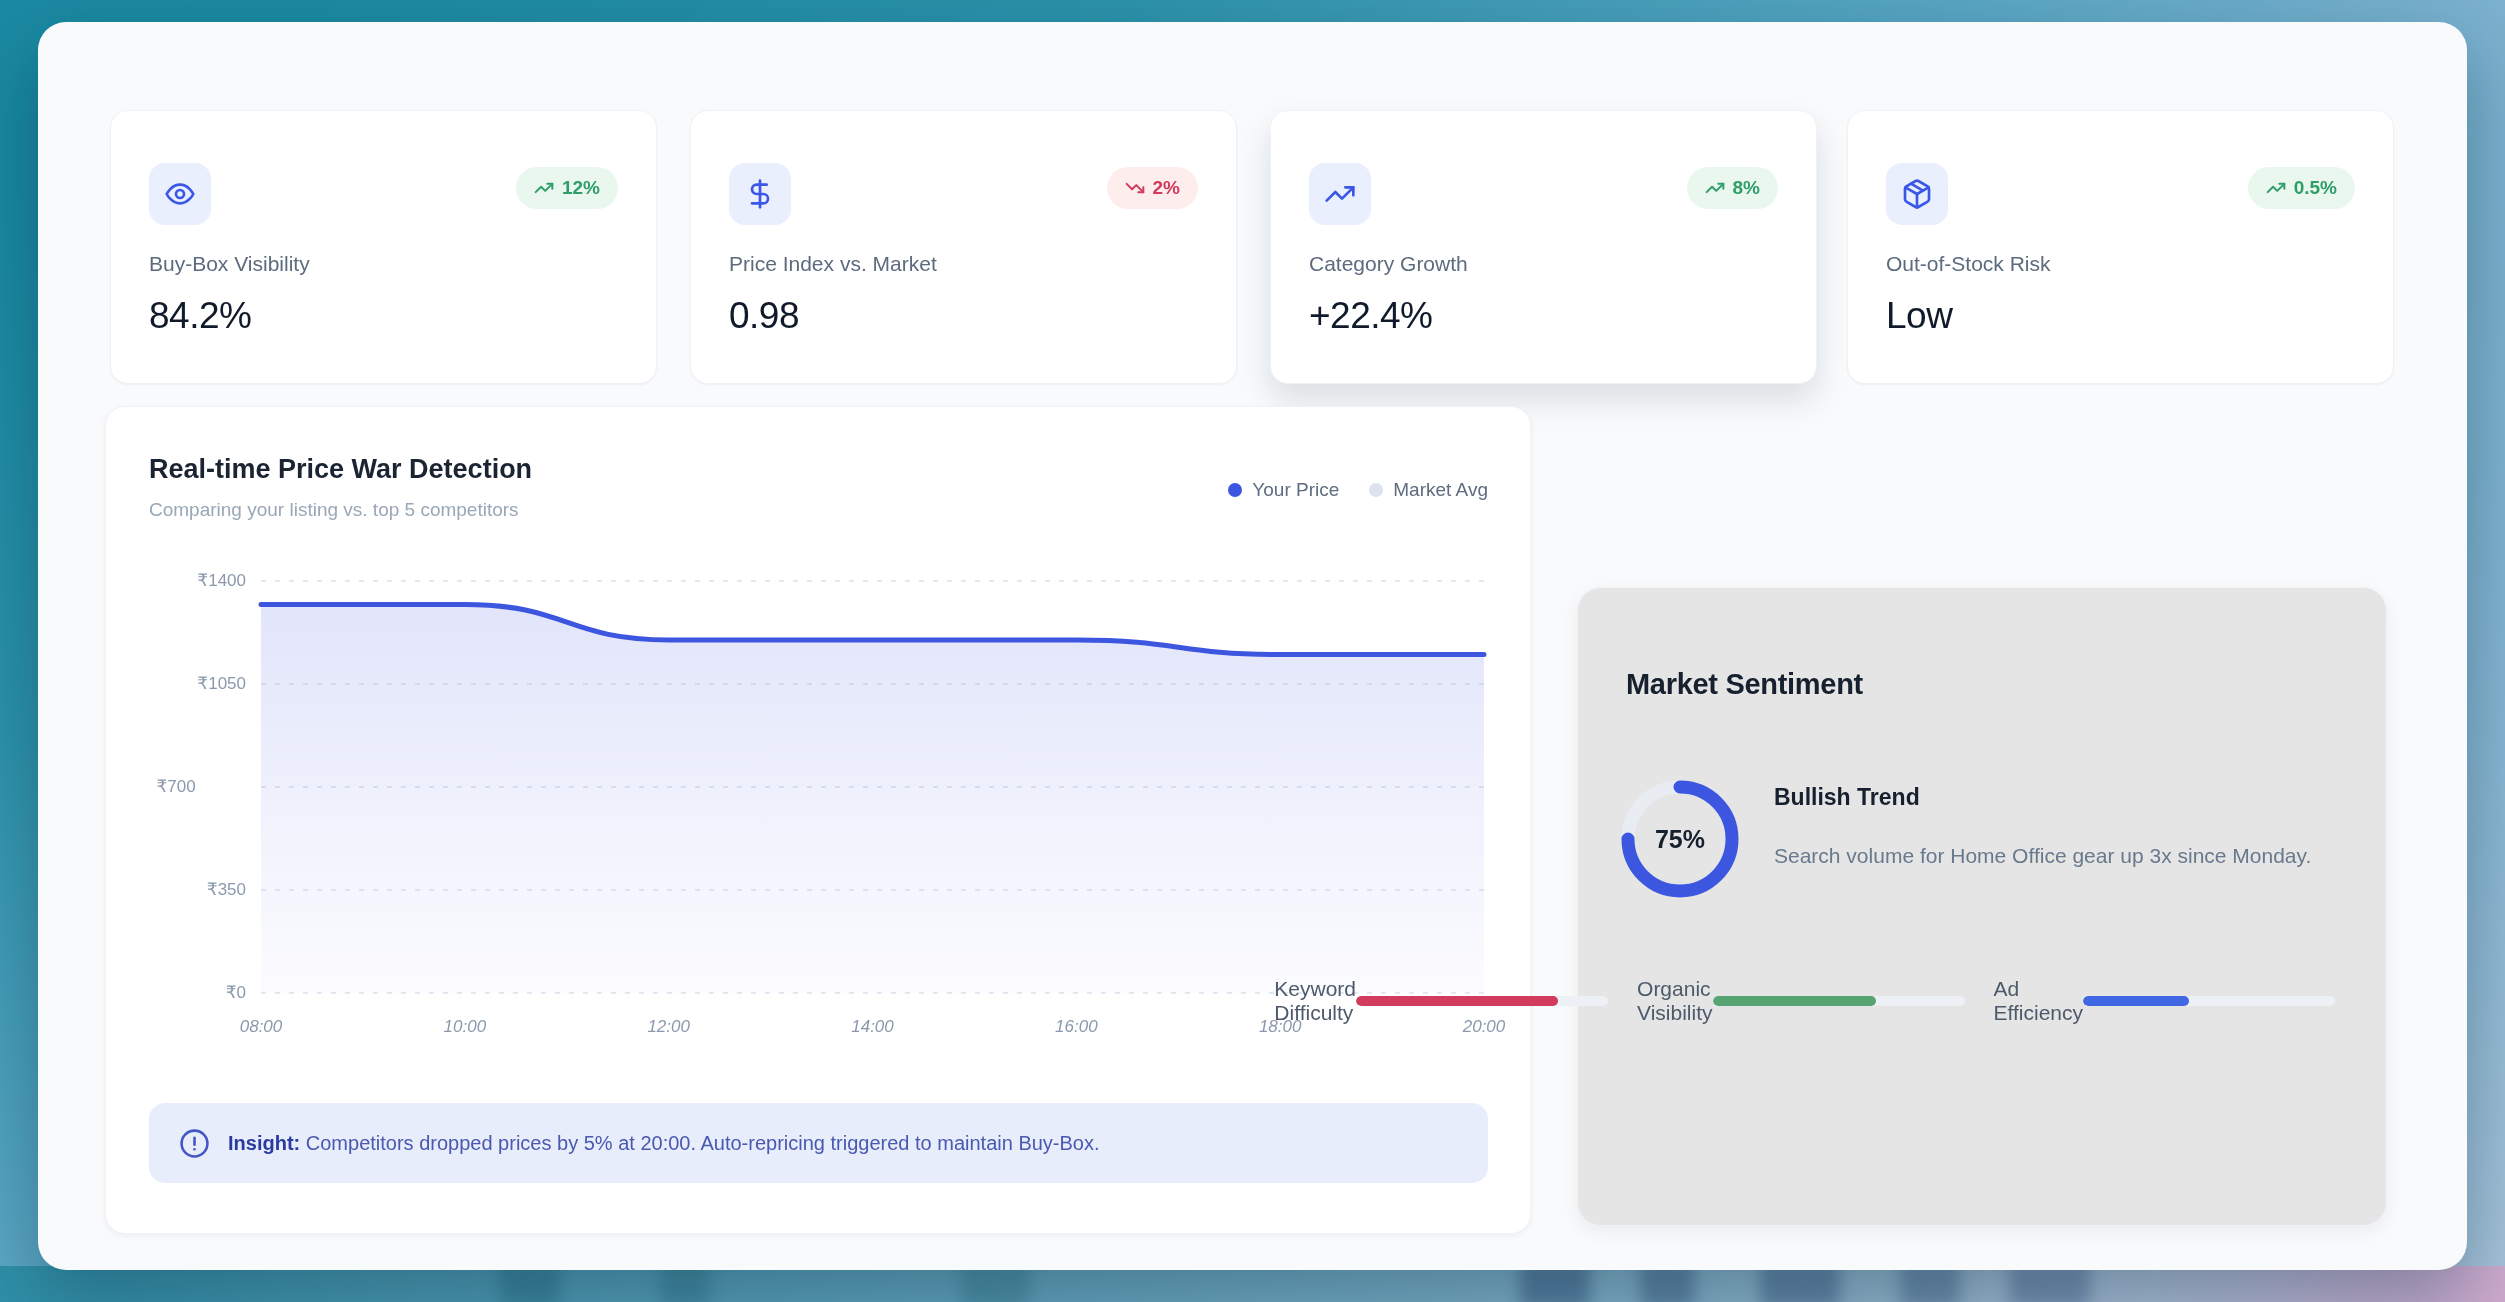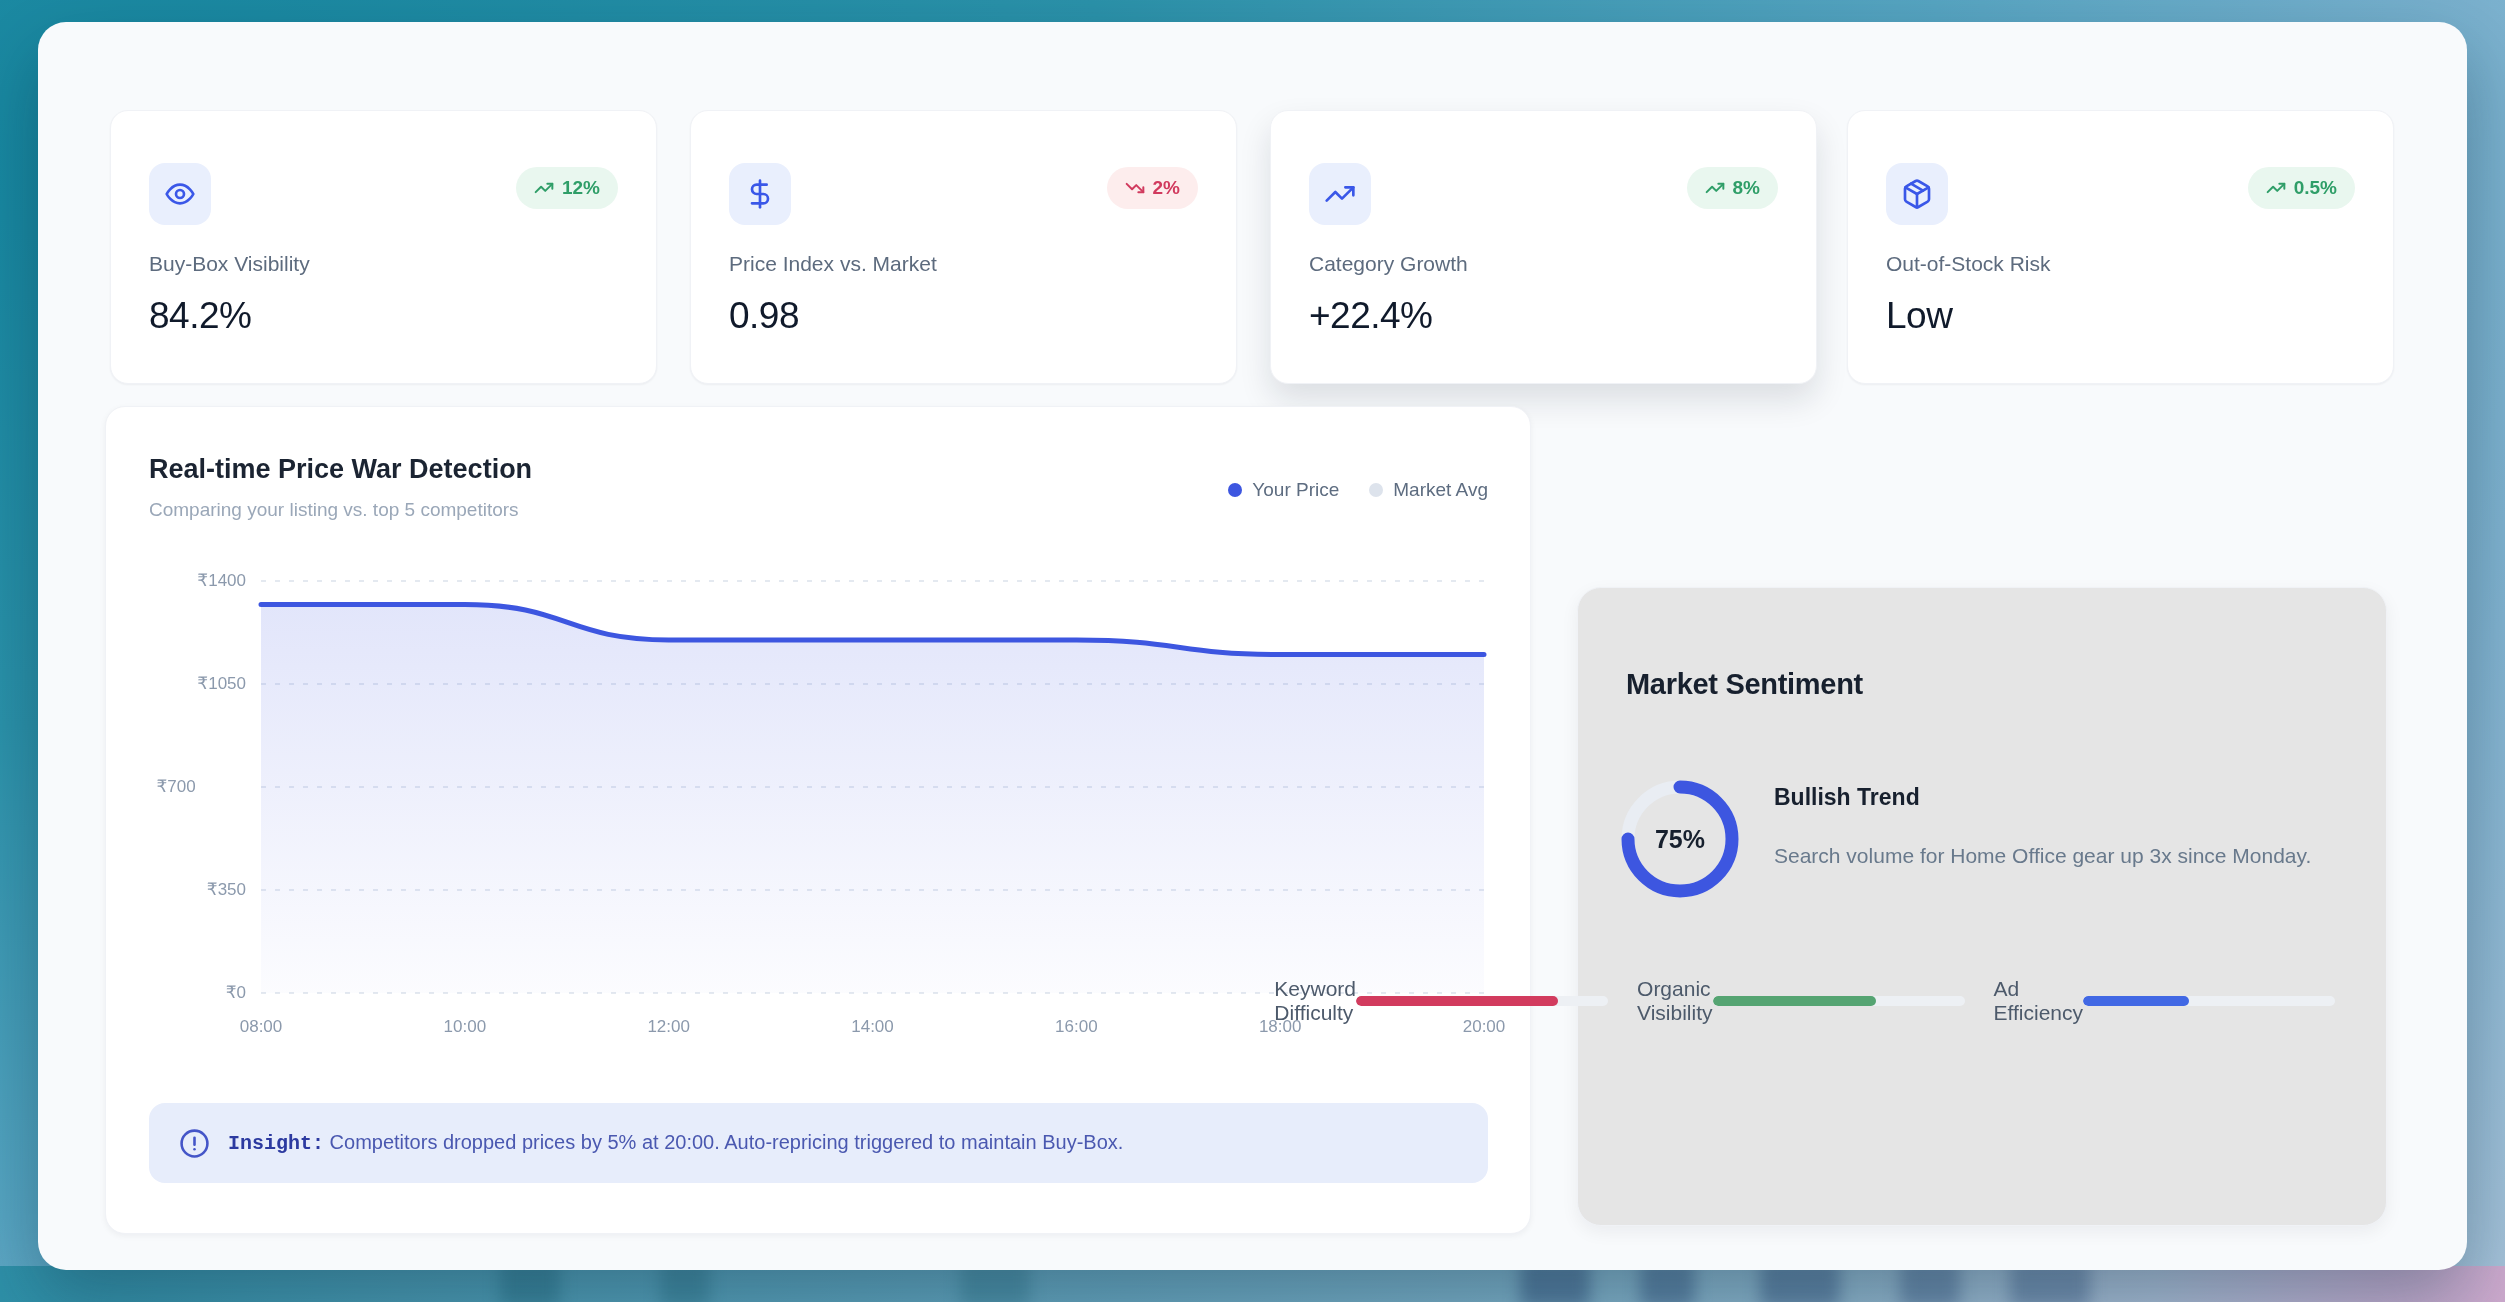--- a/index.html
+++ b/index.html
@@ -31,26 +31,26 @@
   .ch-title{position:absolute;left:43px;top:47px;font-size:27px;font-weight:700;color:#1b2432;}
   .ch-sub{position:absolute;left:43px;top:92px;font-size:19px;color:#9aa7b8;}
   .legend{position:absolute;right:42px;top:72px;display:flex;gap:30px;align-items:center;}
   .legend .item{display:flex;align-items:center;gap:10px;font-size:19px;color:#5d6c80;cursor:pointer;}
   .legend .dot{width:14px;height:14px;border-radius:50%;}
   .ylabels{position:absolute;left:0;top:174px;width:140px;height:412px;}
   .ylabels div{position:absolute;right:0;width:140px;text-align:right;font-size:17px;color:#8b99ac;height:22px;line-height:22px;}
   .plot{position:absolute;left:155px;top:174px;width:1223px;height:412px;}
   .plot svg{display:block;width:100%;height:100%;overflow:visible;}
   .grid{stroke:#e4e9f0;stroke-width:2;stroke-dasharray:5 9;}
-  .xlabels{position:absolute;left:155px;top:610px;width:1223px;height:24px;}
+  .xlabels{position:absolute;left:155px;top:610px;width:1223px;height:24px;font-style:italic;}
   .xlabels div{position:absolute;transform:translateX(-50%);font-size:17px;color:#8b99ac;white-space:nowrap;}
   .insight{position:absolute;left:43px;top:696px;width:1339px;height:80px;background:#e7edfb;border-radius:16px;
     display:flex;align-items:center;gap:18px;padding-left:30px;box-sizing:border-box;}
   .insight .txt{font-size:20px;color:#4a58b0;}
-  .insight .txt b{color:#2c3aa0;font-weight:700;font-family:Liberation Mono, monospace;}
+  .insight .txt b{color:#2c3aa0;font-weight:700;}
   .alert-ic{color:#4455c8;flex:0 0 auto;display:flex;}
   
   .ms-card{position:absolute;left:1539px;top:565px;width:808px;height:637px;background:#e5e5e5;
     border:1px solid #f0f2f6;border-radius:24px;box-shadow:0 6px 18px rgba(16,24,40,.06);}
   .ms-title{position:absolute;left:48px;top:80px;font-size:29px;font-weight:700;color:#17202e;letter-spacing:-.3px;}
   .gauge{position:absolute;left:42px;top:191px;width:120px;height:120px;text-decoration:underline;}
   .gauge .pct{position:absolute;inset:0;display:flex;align-items:center;justify-content:center;
     font-size:25px;font-weight:700;color:#17202e;}
   .ms-head{position:absolute;left:196px;top:196px;width:575px;}
   .ms-head .h{font-size:23px;font-weight:700;color:#17202e;margin-bottom:28px;}

